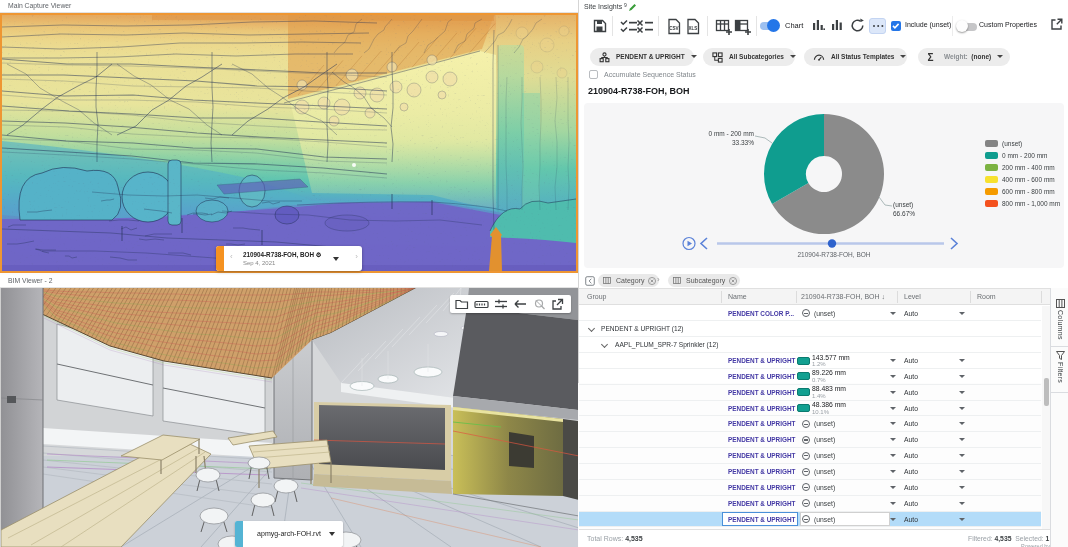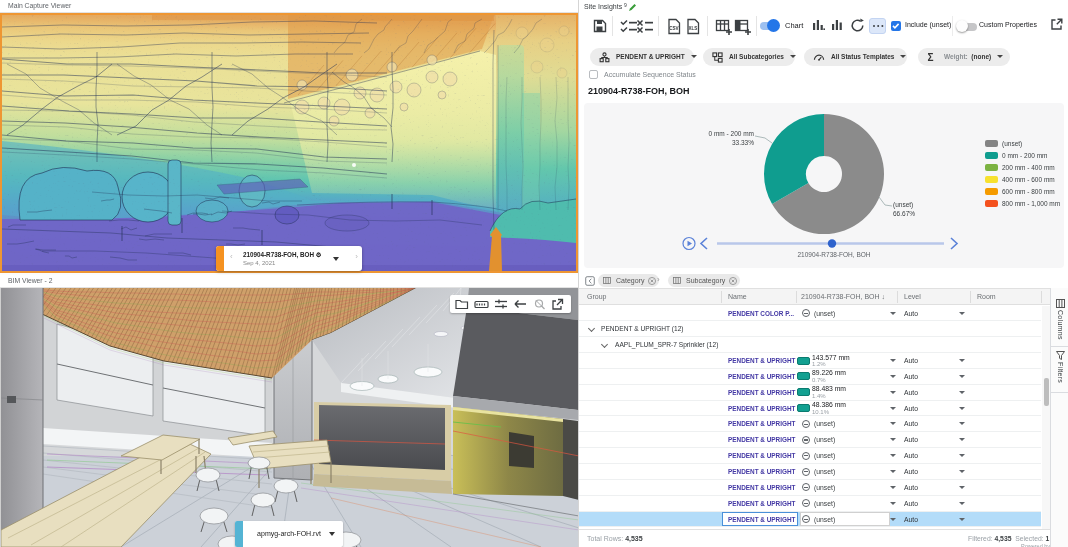--- a/index.html
+++ b/index.html
@@ -6,21 +6,21 @@
   html,body { width:1068px; height:547px; overflow:hidden; background:#fff;
     font-family:"Liberation Sans", sans-serif; }
   #app { position:relative; width:1068px; height:547px; background:#fdfdfd; }
   .abs { position:absolute; }
   .vtitle { position:absolute; left:0; width:578px; height:13px; background:#fff;
     border-bottom:1px solid #e2e2e2; font-size:6.8px; color:#5f6368; padding:2px 0 0 8px; }
   #pcwrap { position:absolute; left:0; top:13px; width:578px; height:260px;
     border:2px solid #ee9632; overflow:hidden; background:#87c9a6; }
   #bimwrap { position:absolute; left:0; top:288px; width:578px; height:259px;
     overflow:hidden; background:#cfd4da; border-left:1px solid #cfcfcf;}
-  #right { position:absolute; left:578px; top:0; width:490px; height:547px;
+  #right { position:absolute; left:578px; top:0; width:490px; height:383px;
     background:#fff; border-left:1px solid #d5d5d5; }
   
   #pccard { position:absolute; left:216px; top:246px; width:146px; height:25px;
     background:#fff; border-radius:3px; box-shadow:0 1px 3px rgba(0,0,0,.35);
     overflow:hidden; }
   #pccard .bar { position:absolute; left:0; top:0; width:8px; height:25px; background:#f59221; }
   #pccard .t1 { position:absolute; left:27px; top:4.5px; width:104px; font-size:6.3px;
     font-weight:bold; color:#222; white-space:nowrap; }
   #pccard .t2 { position:absolute; left:27px; top:14px; font-size:6px; color:#888; }
   #pccard .lt { position:absolute; left:14px; top:6px; font-size:8px; color:#bbb; }

